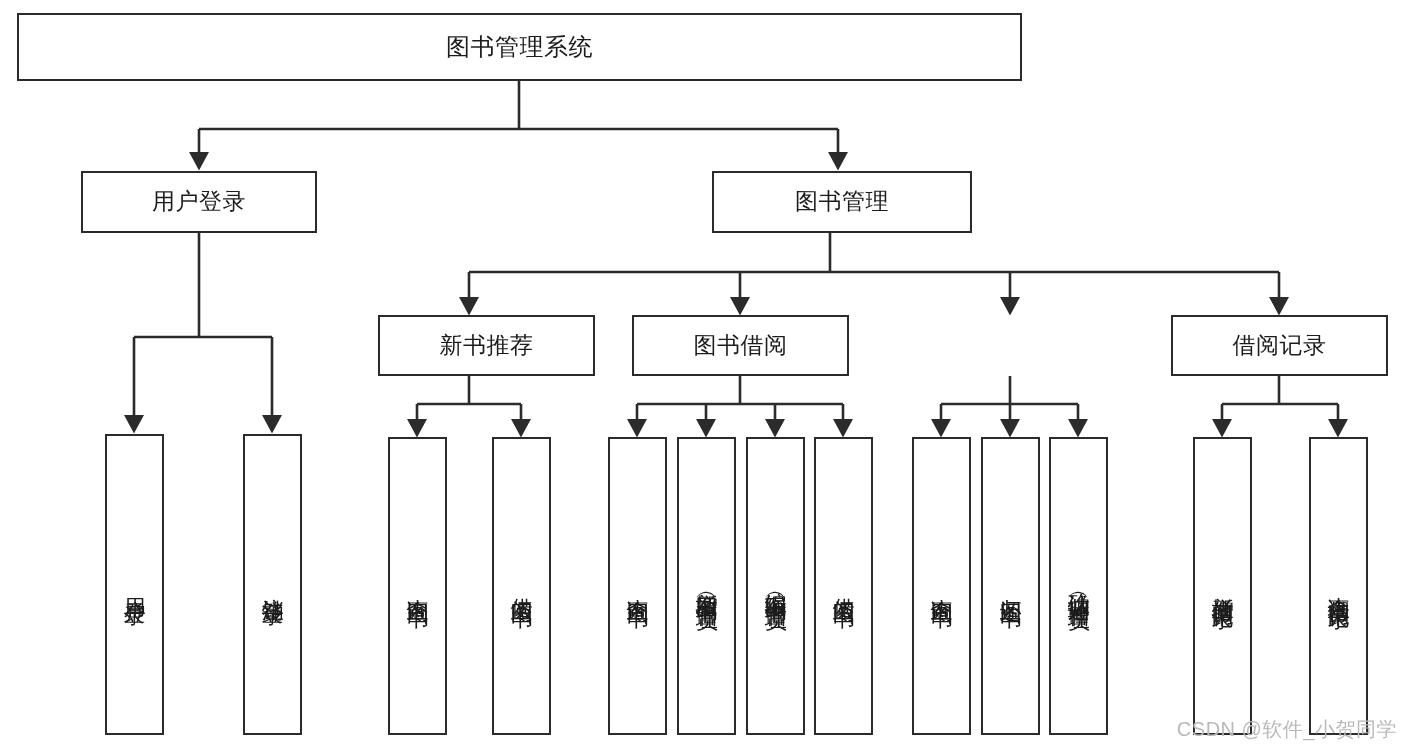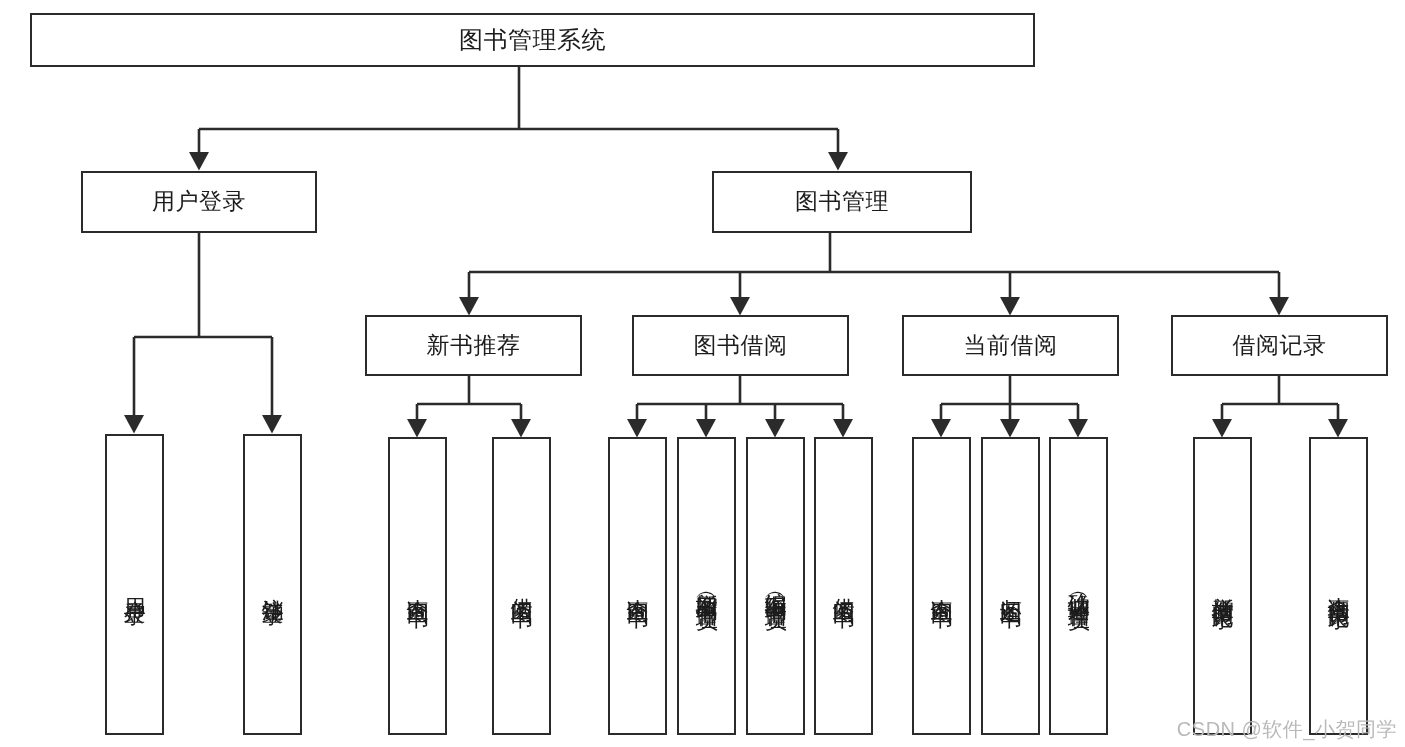--- a/index.html
+++ b/index.html
@@ -134,43 +134,40 @@
     </g>
 
     <g stroke="#2b2b2b" stroke-width="2.6" fill="none">
       <path d="M1279,376 L1279,404"></path>
       <path d="M1222,404 L1338,404"></path>
       <path d="M1222,404 L1222,427" marker-end="url(#arrowhead)"></path>
       <path d="M1338,404 L1338,427" marker-end="url(#arrowhead)"></path>
     </g>
   </svg>
 
-  <div class="node root" style="left:30px; top:13px; width:1005px; height:54px;">
+  <div class="node root" style="left:17px; top:13px; width:1005px; height:68px;">
     <span class="node-label">图书管理系统</span>
   </div>
 
   <div class="node level2" style="left:81px; top:171px; width:236px; height:62px;">
     <span class="node-label">用户登录</span>
   </div>
 
   <div class="node level2" style="left:712px; top:171px; width:260px; height:62px;">
     <span class="node-label">图书管理</span>
   </div>
 
-  <div class="node level3" style="left:365px; top:315px; width:217px; height:61px;">
+  <div class="node level3" style="left:378px; top:315px; width:217px; height:61px;">
     <span class="node-label">新书推荐</span>
   </div>
 
   <div class="node level3" style="left:632px; top:315px; width:217px; height:61px;">
     <span class="node-label">图书借阅</span>
   </div>
 
-  <div class="node level3" style="left:902px; top:315px; width:217px; height:61px;">
-    <span class="node-label">当前借阅</span>
-  </div>
 
   <div class="node level3" style="left:1171px; top:315px; width:217px; height:61px;">
     <span class="node-label">借阅记录</span>
   </div>
 
   <div class="node leaf" style="left:105px; top:434px; width:59px; height:301px;">
     <span class="node-label">用户登录</span>
   </div>
 
   <div class="node leaf" style="left:243px; top:434px; width:59px; height:301px;">

